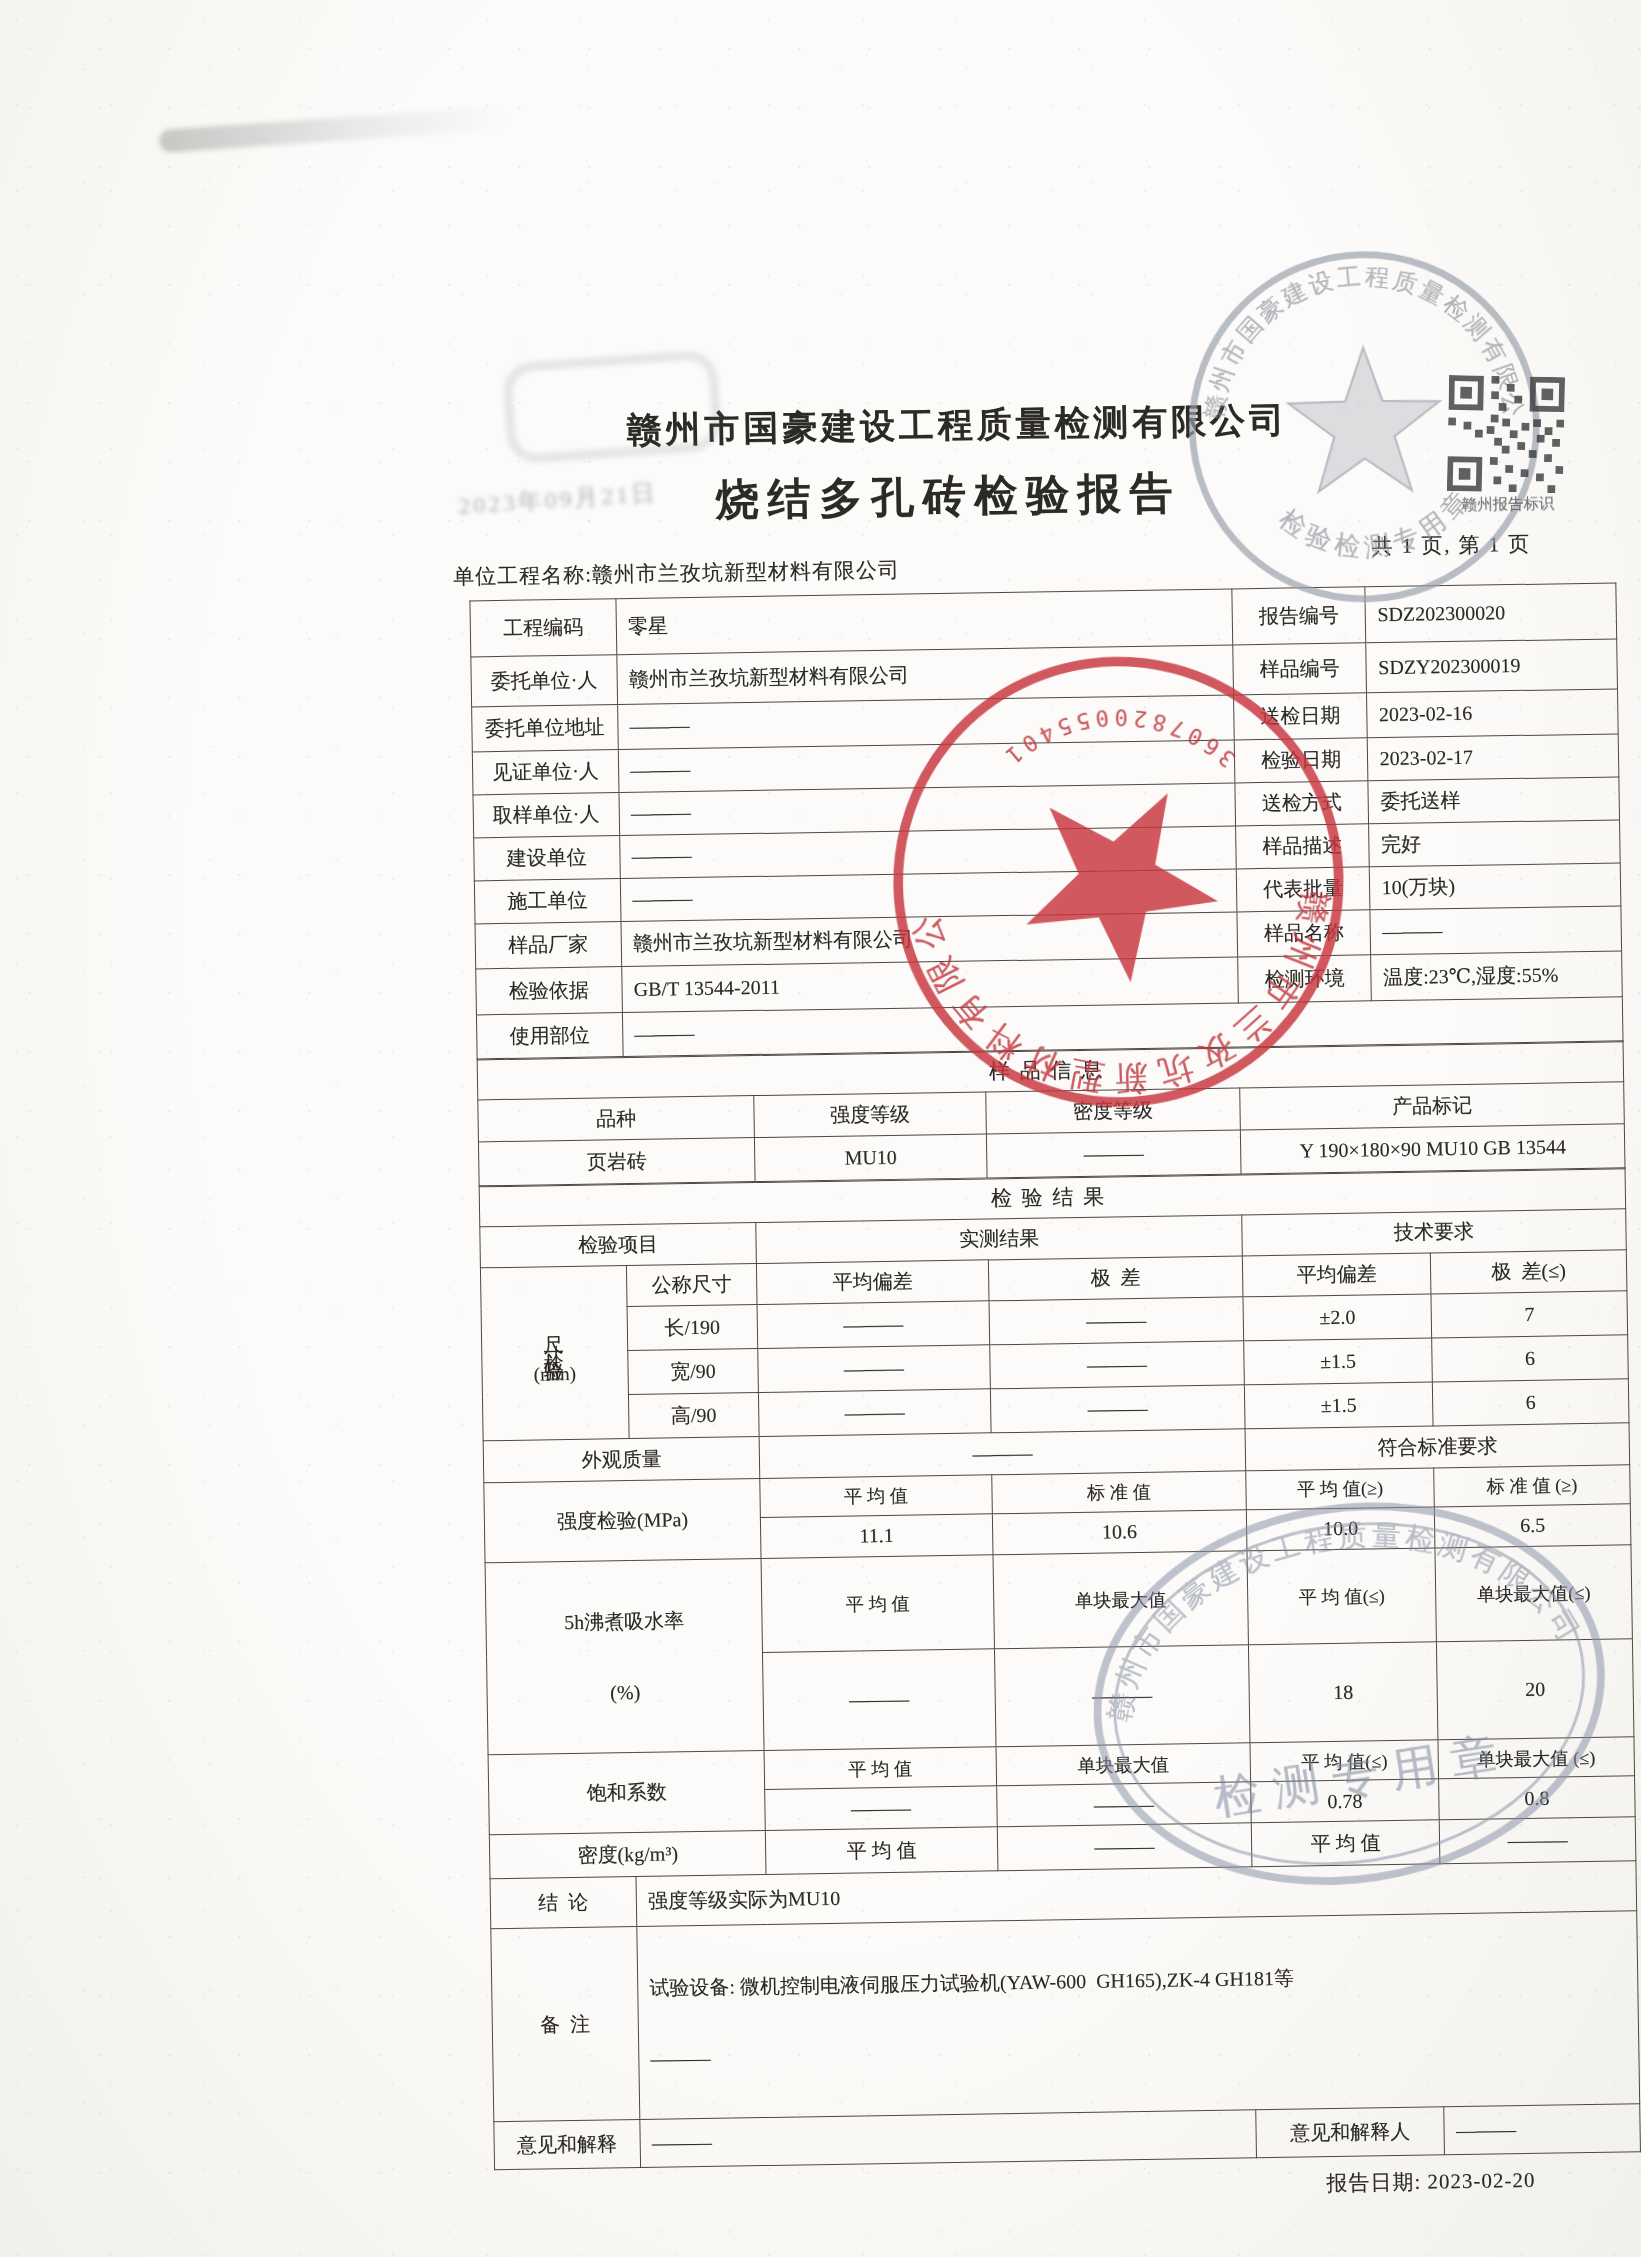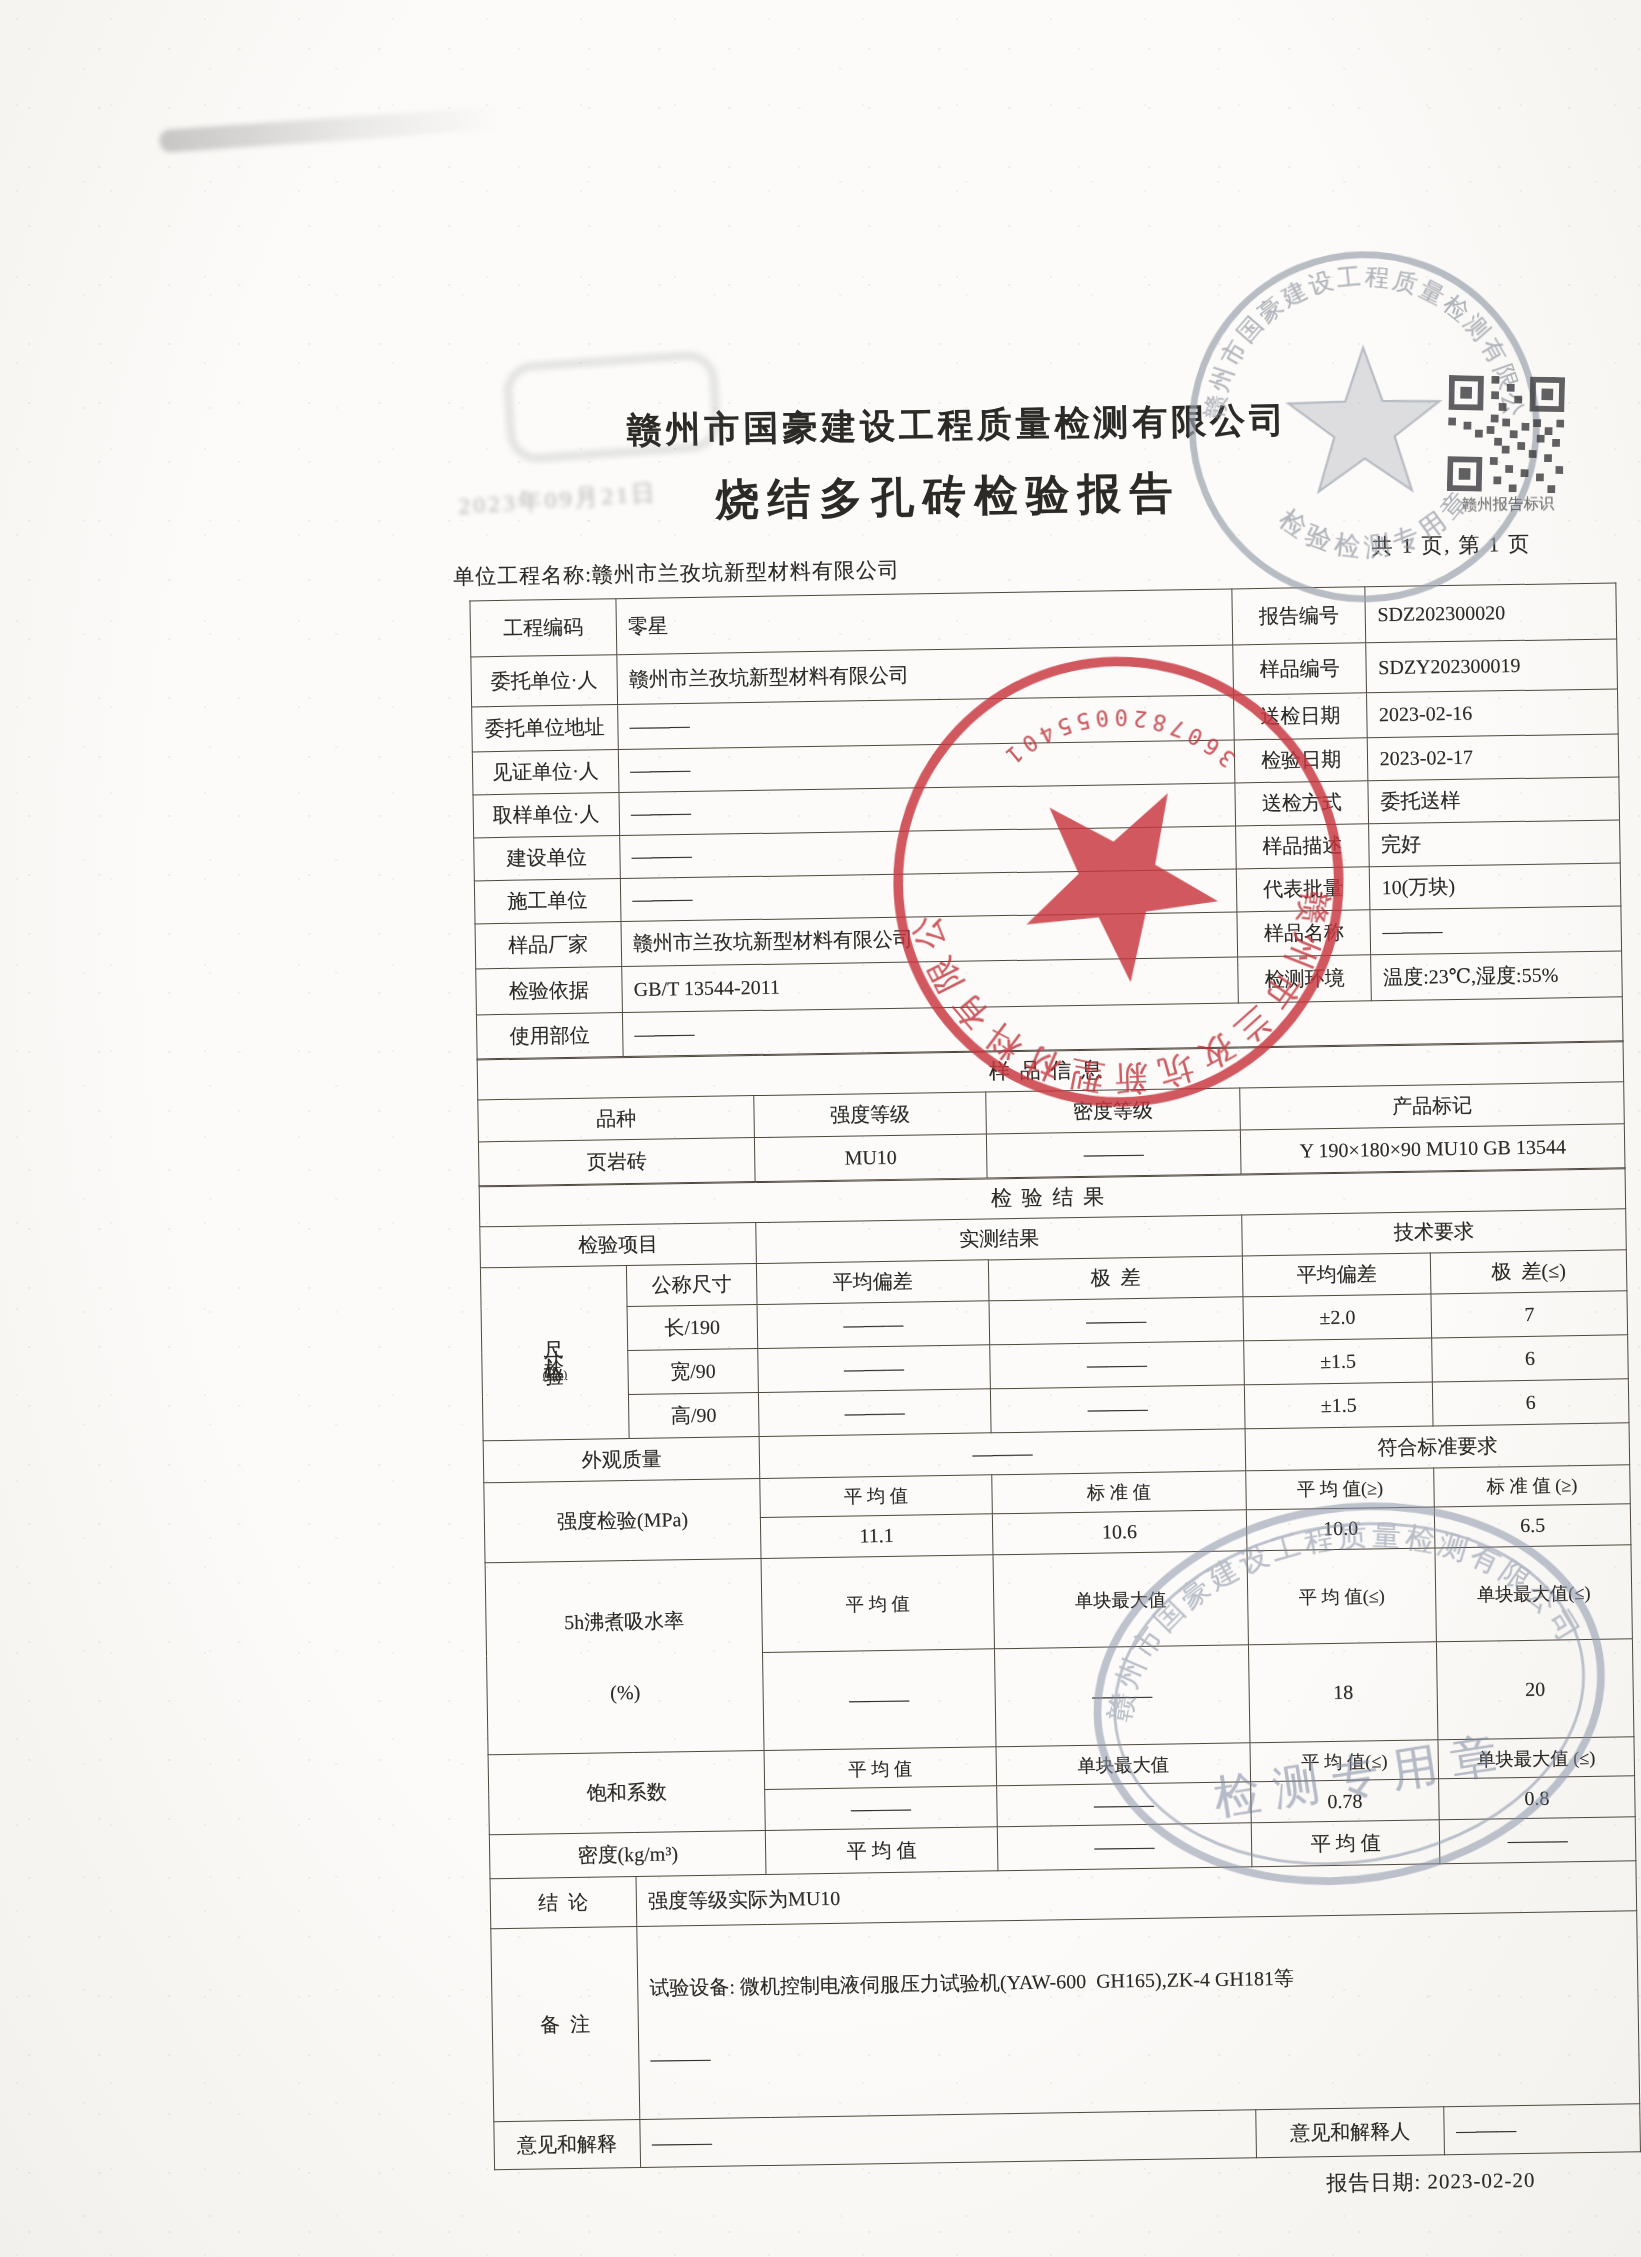--- a/index.html
+++ b/index.html
@@ -35,21 +35,21 @@
   .page-count{position:absolute;left:1108px;top:442px;font-size:21px;letter-spacing:1.9px;white-space:pre;}
   .tables{margin:9.7px 0 0 205px;width:1147px;}
   table{border-collapse:collapse;table-layout:fixed;width:100%;}
   td{border:1.9px solid #4e483f;font-size:20px;text-align:center;vertical-align:middle;
      padding:1.9px 5.8px;overflow:hidden;white-space:pre;}
   td.wrap{white-space:normal;}
   td.left{text-align:left;padding-left:11.6px;}
   td.sec{font-size:21px;letter-spacing:9.7px;height:35px;}
   .vstack{display:flex;flex-direction:column;align-items:center;gap:0;}
   .vchars{writing-mode:vertical-rl;text-orientation:upright;letter-spacing:8.7px;font-size:20px;}
-  .vunit{font-size:11px;margin-top:9px;text-decoration:underline;}
+  .vunit{font-size:19px;margin-top:9px;}
   .sub{font-size:18.3px;}
   .report-date{width:1147px;margin:11.6px 0 0 205px;text-align:right;padding-right:106px;
     box-sizing:border-box;font-size:21px;letter-spacing:1px;}
   .notes{margin:5.8px 0 0 183px;font-size:19.3px;line-height:1.55;white-space:pre;}
   .stamp{position:absolute;pointer-events:none;}
   .qr-caption{position:absolute;left:1182px;top:406px;width:126px;text-align:center;
     font-size:15.4px;color:#5a5a5f;opacity:0.85;filter:blur(0.4px);}
 </style>
 </head>
 <body>

